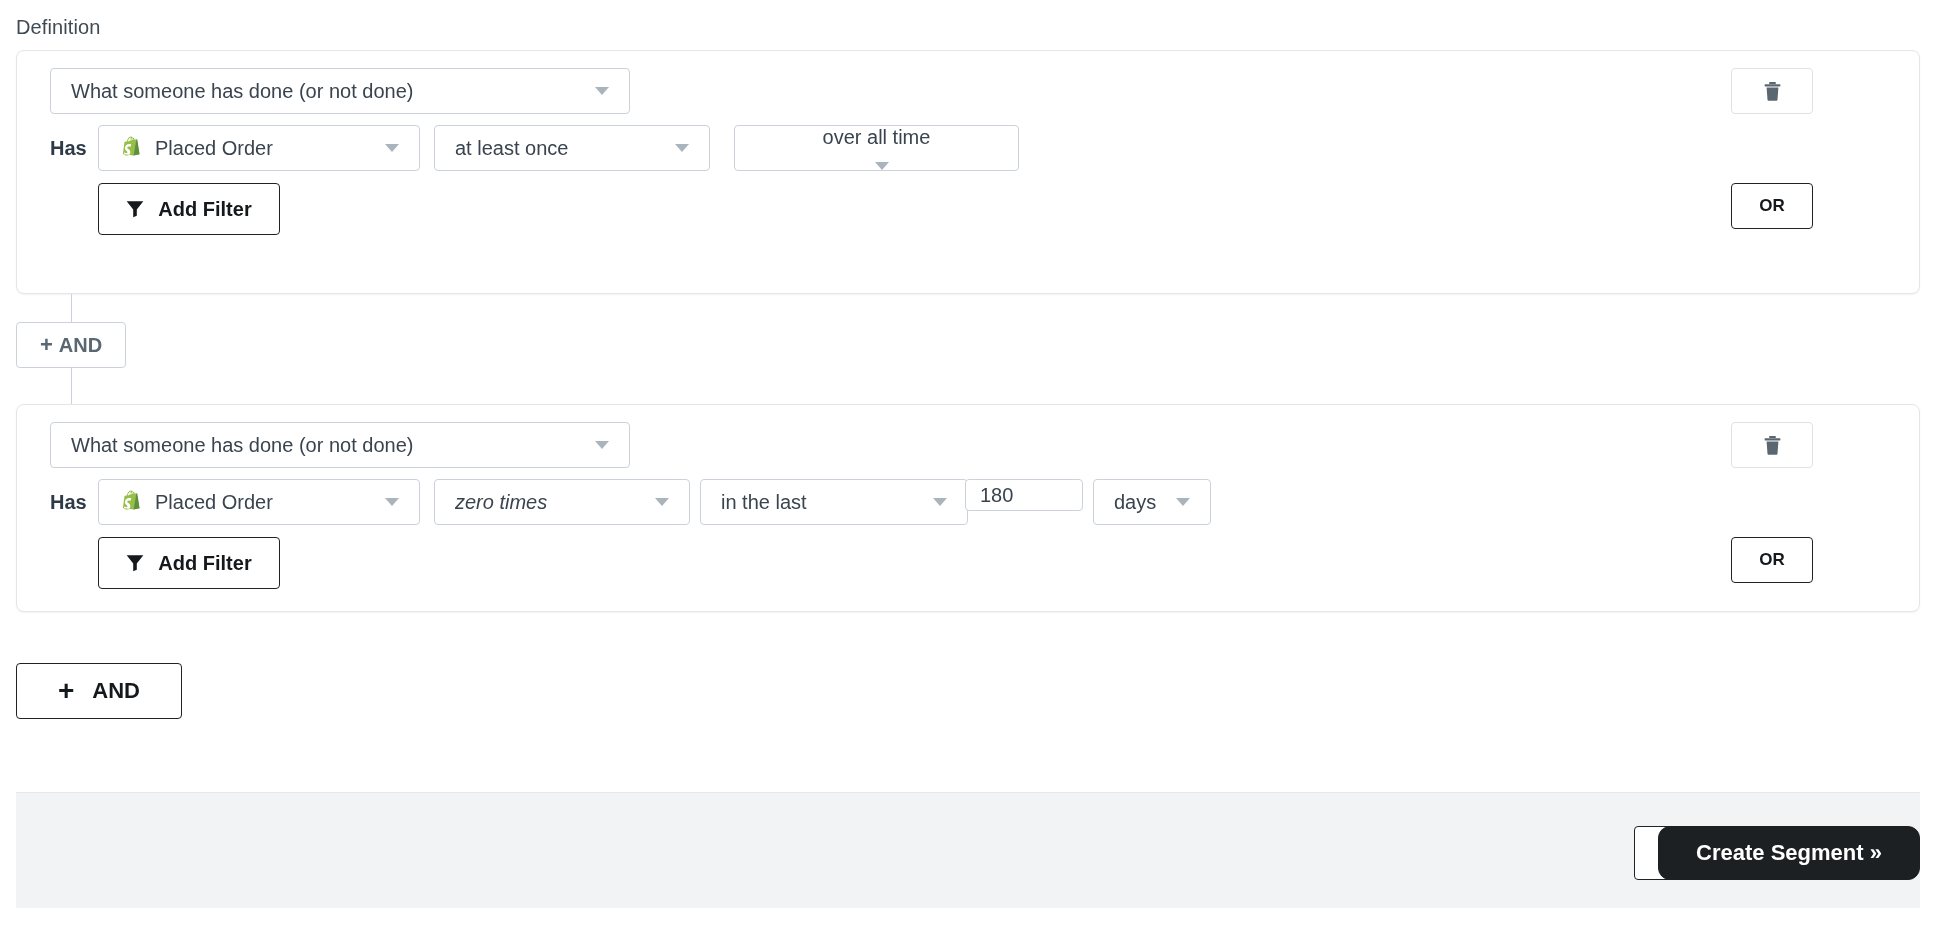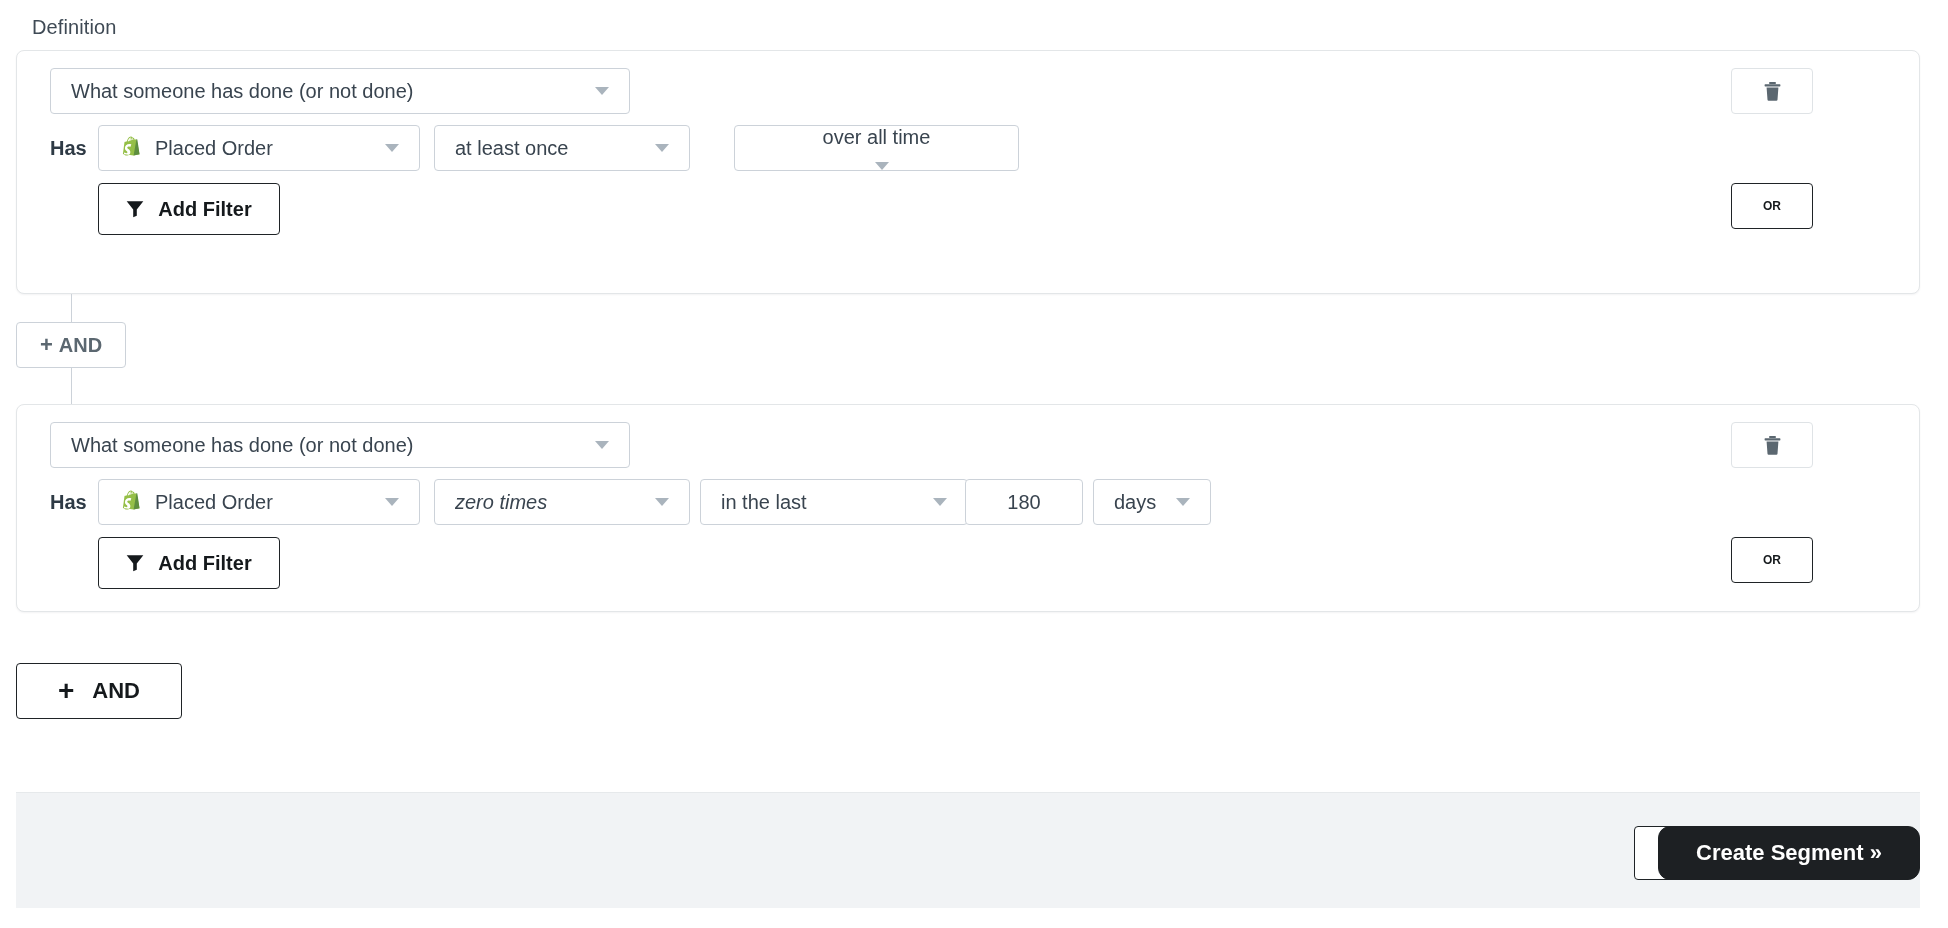--- a/index.html
+++ b/index.html
@@ -14,21 +14,21 @@
     position: relative;
     width: 1948px;
     height: 928px;
     background: #ffffff;
     overflow: hidden;
   }
 
   
   .section-label {
     position: absolute;
-    left: 32px;
+    left: 16px;
     top: 16px;
     font-size: 20px;
     color: #3f4a55;
     letter-spacing: .1px;
   }
 
   
   .card {
     position: absolute;
     left: 16px;
@@ -62,28 +62,27 @@
     width: 0; height: 0;
     margin-left: 10px;
     border-left: 7px solid transparent;
     border-right: 7px solid transparent;
     border-top: 8px solid #aab4bd;
   }
   .numfield {
     position: absolute;
     display: flex;
     align-items: center;
-    height: 46px;
+    height: 32px;
     background: #fff;
     border: 1px solid #ccd2d9;
     border-radius: 4px;
     font-size: 20px;
     color: #39444f;
     padding: 0 14px;
-    justify-content: center;
   }
 
   
   .shopify-icon { flex: 0 0 auto; width: 24px; height: 26px; margin-right: 12px; display:block; }
 
   
   .has-label {
     position: absolute;
     font-size: 20px;
     font-weight: bold;
@@ -122,21 +121,21 @@
   .trash { width: 17px; height: 19px; display: block; }
 
   
   .btn-or {
     position: absolute;
     width: 82px; height: 46px;
     background: #fff;
     border: 1px solid #1f2326;
     border-radius: 4px;
     display: flex; align-items: center; justify-content: center;
-    font-size: 12px; font-weight: bold; color: #15191c;
+    font-size: 17px; font-weight: bold; color: #15191c;
     cursor: pointer;
   }
 
   
   .connector-line {
     position: absolute;
     width: 1px;
     background: #ccd2d9;
   }
   .btn-and-small {
@@ -221,21 +220,21 @@
 
     <div class="dd" style="left:81px; top:74px; width:322px;">
       <svg class="shopify-icon" viewBox="0 0 48 52">
         <path d="M34.9 8.6c-.2 0-1.4.3-3.3.8 0 0-1.3-4-3.2-4-.2 0-.4 0-.6.1C26.6 3.9 25.1 3 23.6 3c-4 0-6.6 5-7.7 9.5-2 .6-3.5 1.1-3.7 1.1-1.1.4-1.2.4-1.3 1.4-.1.8-3 23-3 23L29.2 41l12-2.6S35.1 8.6 34.9 8.6zM26.1 10c-1.4.4-2.9.9-4.4 1.4.4-1.7 1.3-4.1 3-5.1.3.9.6 2.2.6 3.7h.8zm-2.6-4.9c.4 0 .7.1 1 .3-1.9 1.3-2.9 4.2-3.4 6.4-1.3.4-2.5.8-3.6 1.1 1-3.3 3.1-7.8 6-7.8zm-.8 18.9s-1.5-.8-3.3-.8c-2.6 0-2.8 1.7-2.8 2.1 0 2.3 6.1 3.2 6.1 8.7 0 4.3-2.7 7.1-6.4 7.1-4.4 0-6.7-2.8-6.7-2.8l1.2-3.9s2.3 2 4.3 2c1.3 0 1.8-1 1.8-1.8 0-3-5-3.1-5-8.1 0-4.2 3-8.3 9.2-8.3 2.4 0 3.5.7 3.5.7l-1.9 5.1zm4.1-14.1c0-1.6-.3-2.8-.7-3.8 1.4.2 2.3 1.8 2.9 3.6-.5.1-1.3.2-2.2.2z" fill="#95BF47"></path>
         <path d="M41.2 38.4L29.2 41 34.9 8.6c.1 0 .2 0 .3.1.3 0 1 .1 1.4.5.3.3 4.6 29.2 4.6 29.2z" fill="#5E8E3E"></path>
       </svg>
       <span class="txt">Placed Order</span>
       <span class="caret"></span>
     </div>
 
-    <div class="dd" style="left:417px; top:74px; width:256px;">
+    <div class="dd" style="left:417px; top:74px; width:276px;">
       <span class="txt">at least once</span>
       <span class="caret"></span>
     </div>
 
     <div class="dd" style="left:717px; top:74px; width:285px;flex-direction:column;">
       <span class="txt">over all time</span>
       <span class="caret"></span>
     </div>
 
     <div class="btn-addfilter" style="left:81px; top:132px;">

